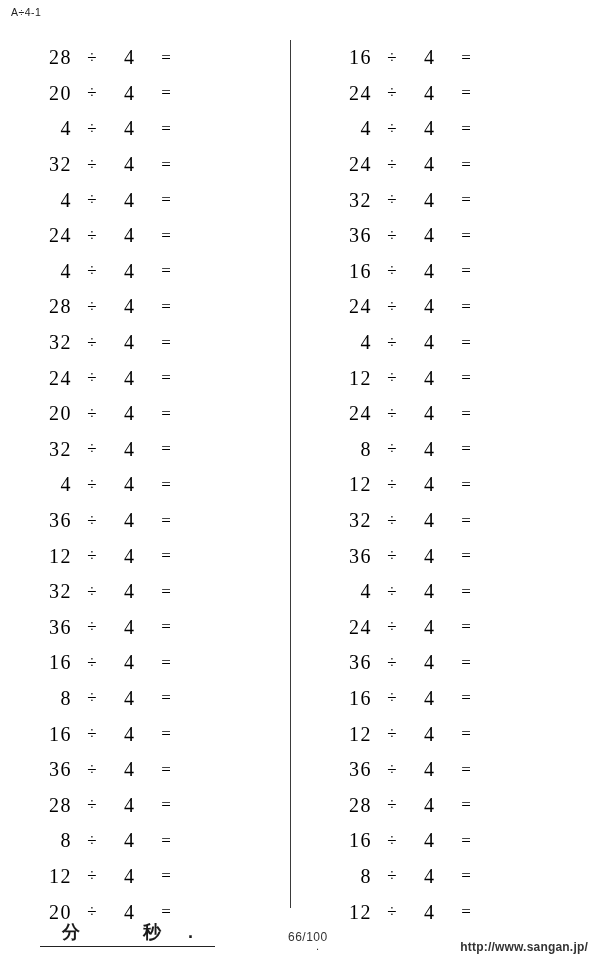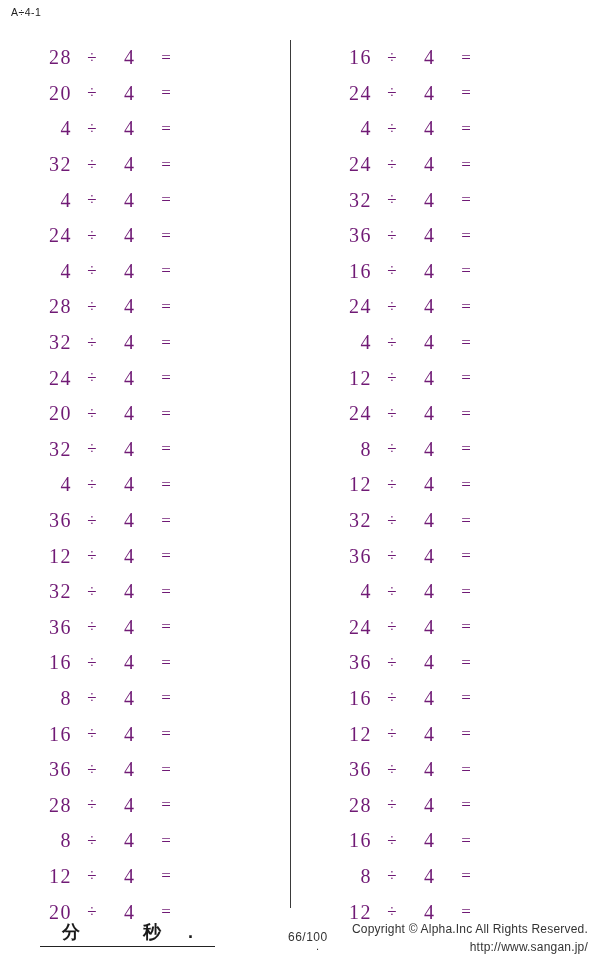--- a/index.html
+++ b/index.html
@@ -63,21 +63,21 @@
   }
   .col-left { left: 0; }
   .col-right { left: 300px; }
 
   .qrow {
     position: relative;
     height: 35.6px;
     display: flex;
     align-items: center;
     font-size: 19px;
-    color: #701a75;
+    color: #000000;
   }
   .qrow .num {
     width: 72px;
     text-align: right;
     letter-spacing: 1.5px;
     font-family: "Liberation Serif", serif;
     font-size: 20px;
   }
   .qrow .op {
     width: 40px;
@@ -167,20 +167,21 @@
   }
   .url {
     position: absolute;
     right: 12px;
     top: 32px;
     font-size: 12px;
     color: #333;
     text-align: left;
     letter-spacing: 0.2px;
     white-space: nowrap;
+    font-weight: bold;
   }
 </style>
 </head>
 <body>
 
 <div class="page">
 
   <div class="code-label">A÷4-1</div>
 
   <div class="divider"></div>
@@ -543,17 +544,16 @@
   </div>
 
   <div class="footer">
     <div class="time-box">
       <span class="time-fun">分</span>
       <span class="time-byou">秒</span>
       <span class="time-dot">.</span>
     </div>
     <div class="page-num">66/100</div>
     <div class="page-dot">.</div>
-    <div class="copyright">Copyright ©  Alpha.Inc All Rights Reserved.</div>
     <div class="url">http://www.sangan.jp/</div>
   </div>
 
 </div>
 
 </body></html>

